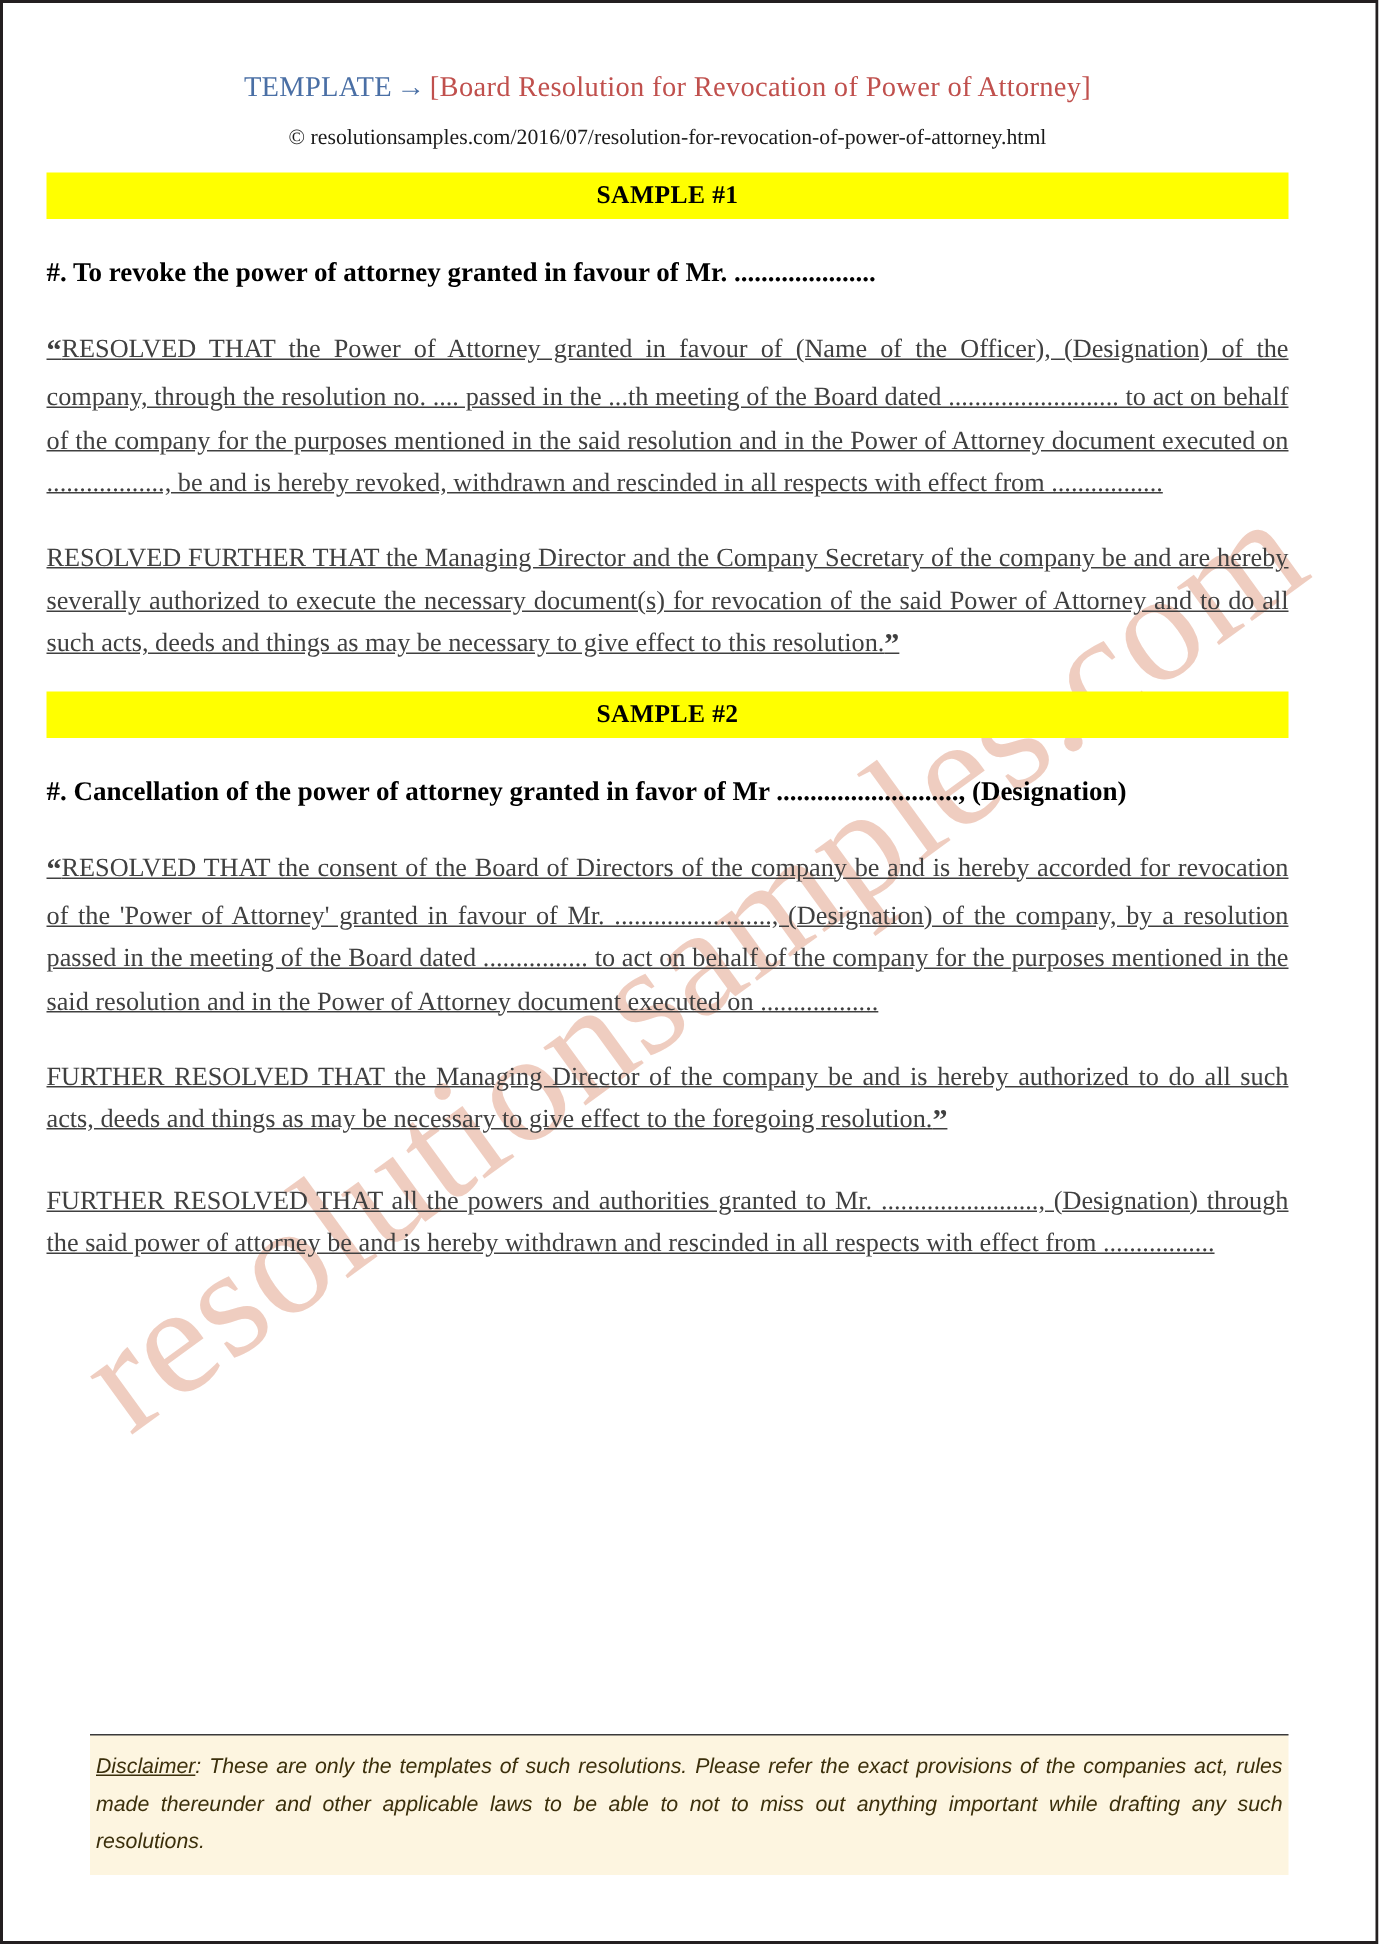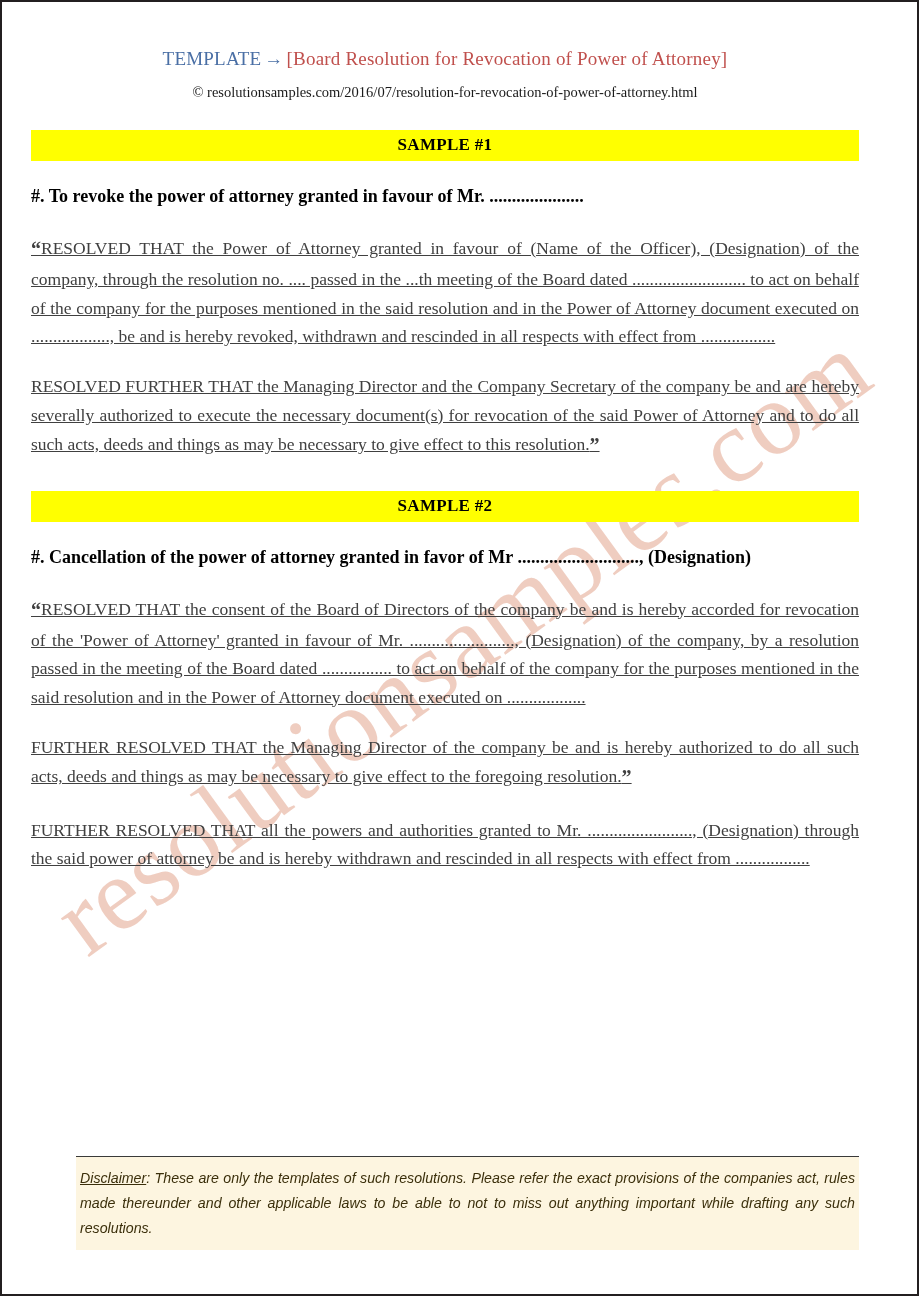--- a/index.html
+++ b/index.html
@@ -58,21 +58,21 @@
     color: #c0504d;
   }
   .sub-line {
     text-align: center;
     font-size: 14.5px;
     color: #1a1a1a;
     margin-top: 14px;
     font-family: "Liberation Serif", serif;
   }
   .sample-bar {
-    margin-top: 29px;
+    margin-top: 14px;
     background: #ffff00;
     text-align: center;
     font-weight: bold;
     font-size: 17px;
     padding: 5px 0 6px 0;
     color: #000;
     letter-spacing: 0.3px;
   }
   .heading {
     margin-top: 25px;
@@ -103,21 +103,21 @@
     font-weight: bold;
     vertical-align: -2px;
   }
   .quote-close {
     font-size: 20px;
     font-weight: bold;
     vertical-align: -2px;
   }
   .disclaimer {
     position: absolute;
-    left: 74px;
+    left: 58px;
     right: 58px;
     bottom: 44px;
     z-index: 11;
     background: #fdf5e0;
     border-top: 1px solid #3a3a3a;
     padding: 9px 4px 9px 4px;
     font-family: "Liberation Sans", sans-serif;
     font-style: italic;
     font-size: 14.2px;
     line-height: 1.75;

